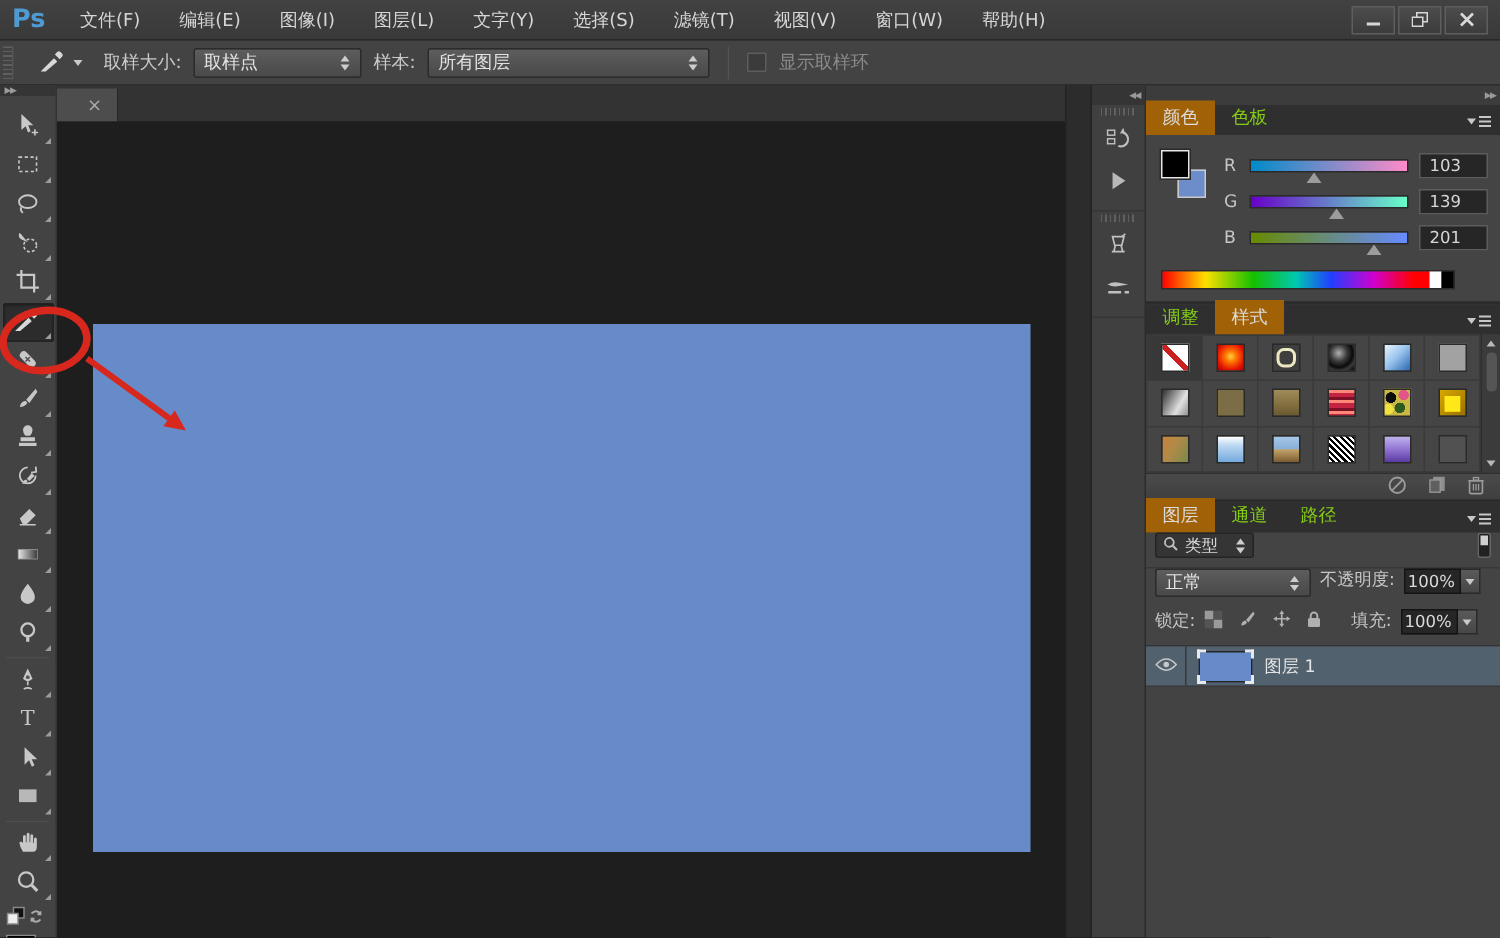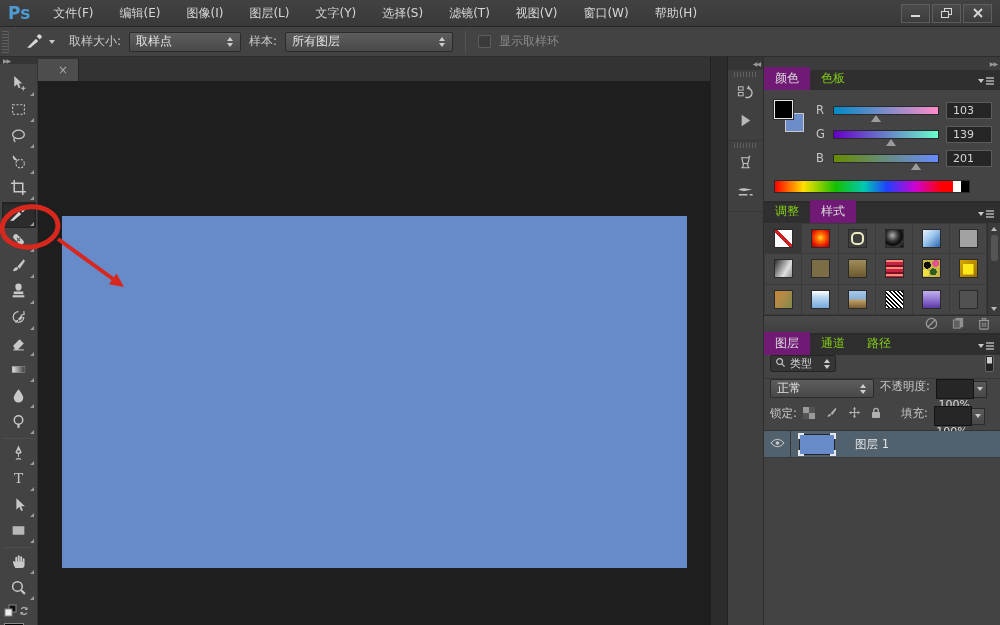--- a/index.html
+++ b/index.html
@@ -15,21 +15,21 @@
   .win-btn { width:29px; height:19px; background:linear-gradient(#4c4c4c,#3c3c3c); border:1px solid #5e5e5e; display:flex; align-items:center; justify-content:center; }
 
   
   .optionsbar { height:30px; background:#434343; border-bottom:1px solid #2d2d2d; display:flex; align-items:center; gap:8px; padding-left:2px; }
   .vgrip { width:7px; height:22px; background:repeating-linear-gradient(180deg,#5f5f5f 0 1px,transparent 1px 3px); border-right:1px solid #555; margin-right:4px; }
   .tool-preset { display:flex; align-items:center; gap:5px; padding:2px 6px; }
   .caret-down { width:0; height:0; border-left:3.5px solid transparent; border-right:3.5px solid transparent; border-top:4px solid #c9c9c9; }
   .opt-label { color:#cacaca; }
   .dd { background:linear-gradient(#5d5d5d,#494949); border:1px solid #2b2b2b; border-radius:2px; height:20px; display:flex; align-items:center; padding:0 6px; color:#e2e2e2; }
   .dd-sample-size { width:112px; }
-  .dd-sample-src { width:168px; }
+  .dd-sample-src { width:188px; }
   .updown { width:7px; height:10px; position:relative; margin-left:auto; }
   .updown::before,.updown::after { content:""; position:absolute; left:0; border-left:3.5px solid transparent; border-right:3.5px solid transparent; }
   .updown::before { top:0; border-bottom:4px solid #cdcdcd; }
   .updown::after { bottom:0; border-top:4px solid #cdcdcd; }
   .opt-sep { width:1px; height:22px; background:#2e2e2e; border-right:1px solid #545454; margin:0 4px; }
   .checkbox { width:13px; height:13px; background:#3b3b3b; border:1px solid #5d5d5d; border-radius:1px; }
   .dim { color:#8a8a8a; }
 
   
   .main { display:flex; height:568px; }
@@ -64,21 +64,21 @@
   .dock-group { border-bottom:1px solid #363636; padding-bottom:3px; }
   .dock-btn { width:30px; height:26px; margin:2px auto; display:flex; align-items:center; justify-content:center; }
   .dock-btn svg { width:19px; height:19px; }
 
   
   .panels { width:236px; background:#2b2b2b; display:flex; flex-direction:column; }
   .panels .strip-top { justify-content:flex-end; background:#3c3c3c; }
   .panel { background:#444; }
   .ptabbar { height:20px; background:#2f2f2f; display:flex; align-items:flex-end; }
   .ptab { padding:3px 11px 3px; font-size:12px; color:#84cc16; }
-  .ptab.active { background:#701a75; color:#dcdcdc; }
+  .ptab.active { background:#a16207; color:#dcdcdc; }
   .panel-menu { margin-left:auto; padding:4px 5px 0 0; }
   .pgap { height:2px; background:#2b2b2b; }
 
   
   .color-body { height:111px; padding:8px 8px 0 10px; position:relative; }
   .swatch-pair { position:absolute; left:10px; top:10px; width:32px; height:34px; }
   .fg-swatch { position:absolute; left:0; top:0; width:19px; height:19px; background:#000; border:1px solid #e8e8e8; box-shadow:0 0 0 1px #2a2a2a; z-index:2; }
   .bg-swatch { position:absolute; left:11px; top:13px; width:19px; height:19px; border:1px solid #c9c9c9; }
   .ch-rows { margin-left:42px; }
   .ch-row { display:flex; align-items:center; height:24px; gap:7px; }
@@ -110,35 +110,35 @@
   .layers { flex:1; display:flex; flex-direction:column; }
   .lrow { display:flex; align-items:flex-start; padding:0 6px; gap:6px; }
   .filter-row { height:24px; border-bottom:1px solid #383838; }
   .type-dd { width:66px; height:17px; background:#353535; border:1px solid #242424; border-radius:2px; display:flex; align-items:center; gap:4px; padding:0 4px; color:#d9d9d9; font-size:11px; }
   .ficons { display:flex; gap:9px; margin-left:8px; align-items:center; }
   .toggle { margin-left:auto; }
   .blend-row { height:27px; }
   .dd-blend { width:104px; height:19px; }
   .lbl { color:#c6c6c6; font-size:11.5px; white-space:nowrap; }
   .combo { display:flex; align-items:center; }
-  .combo .val { width:38px; height:17px; background:#262626; border:1px solid #141414; color:#dadada; font-size:11px; text-align:right; padding:18px 3px 0 0; }
+  .combo .val { width:38px; height:17px; background:#262626; border:1px solid #141414; color:#dadada; font-size:11px; text-align:right; padding:1px 3px 0 0; }
   .combo .btn { width:13px; height:17px; background:linear-gradient(#5a5a5a,#474747); border:1px solid #2b2b2b; border-left:none; display:flex; align-items:center; justify-content:center; }
   .lock-row { height:25px; border-bottom:1px solid #333; }
   .lock-icons { display:flex; gap:10px; align-items:center; }
   .layer-list { flex:1; background:#434343; }
   .layer-row { height:27px; display:flex; align-items:center; border-bottom:1px solid #393939; }
   .layer-row.selected { background:#52616e; }
   .eye-cell { width:27px; align-self:stretch; border-right:1px solid #383838; display:flex; align-items:center; justify-content:center; }
   .lthumb { width:36px; height:21px; margin:0 8px; border:1px solid #252525; position:relative; flex:none; }
   .corner { position:absolute; width:6px; height:6px; }
   .corner.tl { left:-2px; top:-2px; border-left:2px solid #e8e8e8; border-top:2px solid #e8e8e8; }
   .corner.tr { right:-2px; top:-2px; border-right:2px solid #e8e8e8; border-top:2px solid #e8e8e8; }
   .corner.bl { left:-2px; bottom:-2px; border-left:2px solid #e8e8e8; border-bottom:2px solid #e8e8e8; }
   .corner.br { right:-2px; bottom:-2px; border-right:2px solid #e8e8e8; border-bottom:2px solid #e8e8e8; }
-  .lname { color:#e3e3e3; font-size:11.5px;margin-left:12px; }
+  .lname { color:#e3e3e3; font-size:11.5px; }
   .lname.italic { font-style:italic; }
   .llock { margin-left:auto; margin-right:10px; }
 
   
   .annotation { position:absolute; left:0; top:0; z-index:60; pointer-events:none; }
 </style>
 </head>
 <body>
 
 <header class="menubar">

